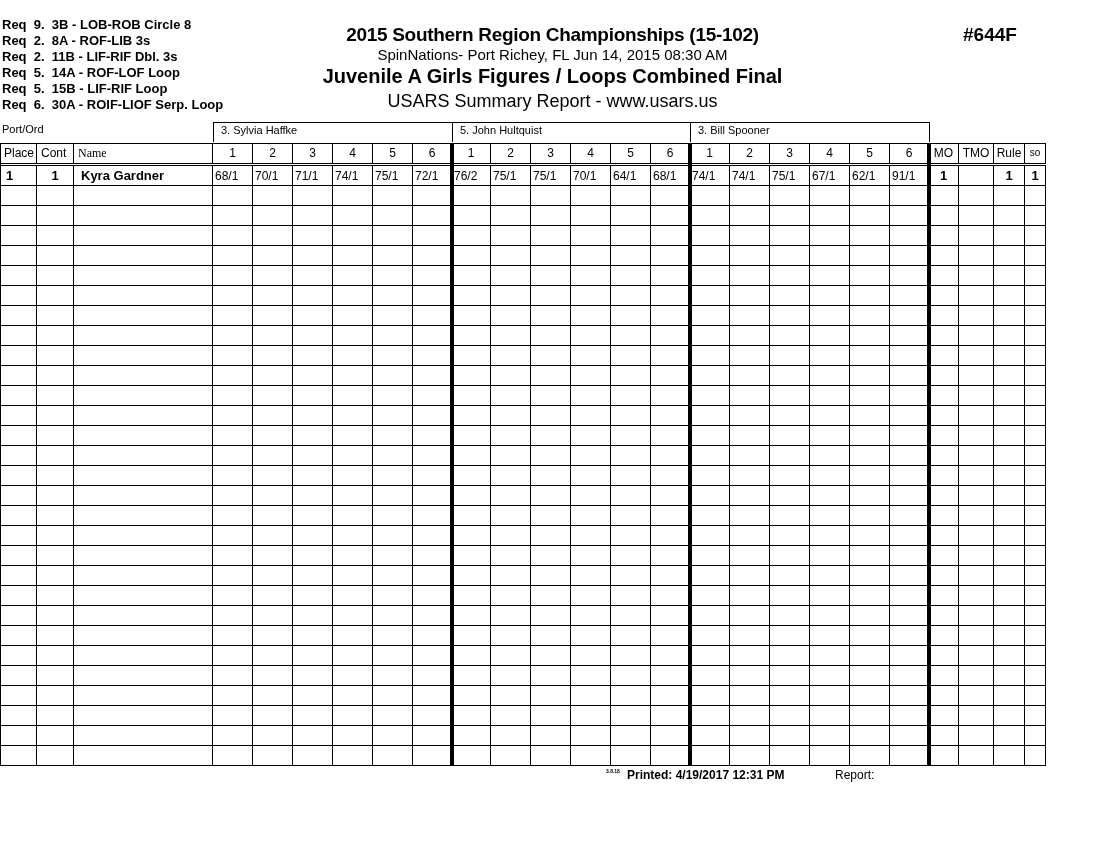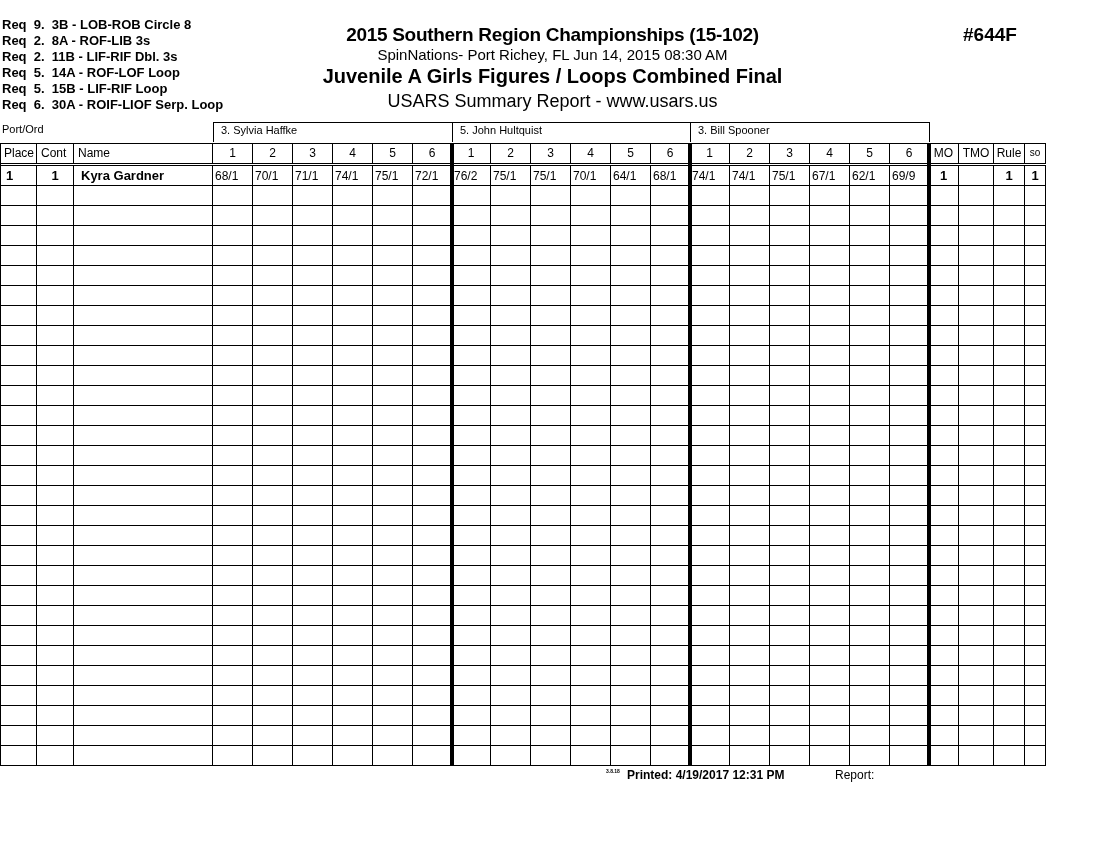--- a/index.html
+++ b/index.html
@@ -42,21 +42,21 @@
 
 <div class="scoreord">Port/Ord</div>
 
 <div class="judge" style="left:213px;width:240px;">3.  Sylvia Haffke</div>
 <div class="judge" style="left:452px;width:239px;">5.  John Hultquist</div>
 <div class="judge" style="left:690px;width:240px;">3.  Bill Spooner</div>
 
 <div class="grid" id="grid">
     <div class="cell hdr" style="left: 0px; width: 37px; top: 0px; height: 21px; text-align: left; padding-left: 4px;">Place</div>
     <div class="cell hdr" style="left: 37px; width: 37px; top: 0px; height: 21px; text-align: left; padding-left: 4px;">Cont</div>
-    <div class="cell hdr" style="left: 74px; width: 139px; top: 0px; height: 21px; text-align: left; padding-left: 4px;">Name</div>
+    <div class="cell hdr" style="left: 74px; width: 139px; top: 0px; height: 21px; text-align: left; padding-left: 4px; font-family: Liberation Serif, serif;">Name</div>
     <div class="cell hdr" style="left: 213px; width: 40px; top: 0px; height: 21px;">1</div>
     <div class="cell hdr" style="left: 253px; width: 40px; top: 0px; height: 21px;">2</div>
     <div class="cell hdr" style="left: 293px; width: 40px; top: 0px; height: 21px;">3</div>
     <div class="cell hdr" style="left: 333px; width: 40px; top: 0px; height: 21px;">4</div>
     <div class="cell hdr" style="left: 373px; width: 40px; top: 0px; height: 21px;">5</div>
     <div class="cell hdr" style="left: 413px; width: 39px; top: 0px; height: 21px;">6</div>
     <div class="cell hdr" style="left: 452px; width: 39px; top: 0px; height: 21px;">1</div>
     <div class="cell hdr" style="left: 491px; width: 40px; top: 0px; height: 21px;">2</div>
     <div class="cell hdr" style="left: 531px; width: 40px; top: 0px; height: 21px;">3</div>
     <div class="cell hdr" style="left: 571px; width: 40px; top: 0px; height: 21px;">4</div>
@@ -86,21 +86,21 @@
     <div class="cell" style="left: 491px; width: 40px; top: 23px; height: 20px;line-height:20px;padding-left:2px;">75/1</div>
     <div class="cell" style="left: 531px; width: 40px; top: 23px; height: 20px;line-height:20px;padding-left:2px;">75/1</div>
     <div class="cell" style="left: 571px; width: 40px; top: 23px; height: 20px;line-height:20px;padding-left:2px;">70/1</div>
     <div class="cell" style="left: 611px; width: 40px; top: 23px; height: 20px;line-height:20px;padding-left:2px;">64/1</div>
     <div class="cell" style="left: 651px; width: 39px; top: 23px; height: 20px;line-height:20px;padding-left:2px;">68/1</div>
     <div class="cell" style="left: 690px; width: 40px; top: 23px; height: 20px;line-height:20px;padding-left:2px;">74/1</div>
     <div class="cell" style="left: 730px; width: 40px; top: 23px; height: 20px;line-height:20px;padding-left:2px;">74/1</div>
     <div class="cell" style="left: 770px; width: 40px; top: 23px; height: 20px;line-height:20px;padding-left:2px;">75/1</div>
     <div class="cell" style="left: 810px; width: 40px; top: 23px; height: 20px;line-height:20px;padding-left:2px;">67/1</div>
     <div class="cell" style="left: 850px; width: 40px; top: 23px; height: 20px;line-height:20px;padding-left:2px;">62/1</div>
-    <div class="cell" style="left: 890px; width: 39px; top: 23px; height: 20px;line-height:20px;padding-left:2px;">69/9</div>
+    <div class="cell" style="left: 890px; width: 39px; top: 23px; height: 20px;line-height:20px;padding-left:2px;">91/1</div>
     <div class="cell" style="left: 929px; width: 30px; top: 23px; height: 20px;font-weight:bold;font-size:13px;line-height:20px;text-align:center;">1</div>
     <div class="cell" style="left: 959px; width: 35px; top: 23px; height: 20px;font-weight:bold;font-size:13px;line-height:20px;text-align:center;"></div>
     <div class="cell" style="left: 994px; width: 31px; top: 23px; height: 20px;font-weight:bold;font-size:13px;line-height:20px;text-align:center;">1</div>
     <div class="cell" style="left: 1025px; width: 21px; top: 23px; height: 20px;font-weight:bold;font-size:13px;line-height:20px;text-align:center;">1</div>
     <div class="cell" style="left: 0px; width: 37px; top: 43px; height: 20px;font-weight:bold;font-size:13px;line-height:20px;padding-left:6px;"></div>
     <div class="cell" style="left: 37px; width: 37px; top: 43px; height: 20px;font-weight:bold;font-size:13px;line-height:20px;text-align:center;"></div>
     <div class="cell" style="left: 74px; width: 139px; top: 43px; height: 20px;font-weight:bold;font-size:13px;line-height:20px;padding-left:7px;"></div>
     <div class="cell" style="left: 213px; width: 40px; top: 43px; height: 20px;line-height:20px;padding-left:2px;"></div>
     <div class="cell" style="left: 253px; width: 40px; top: 43px; height: 20px;line-height:20px;padding-left:2px;"></div>
     <div class="cell" style="left: 293px; width: 40px; top: 43px; height: 20px;line-height:20px;padding-left:2px;"></div>

